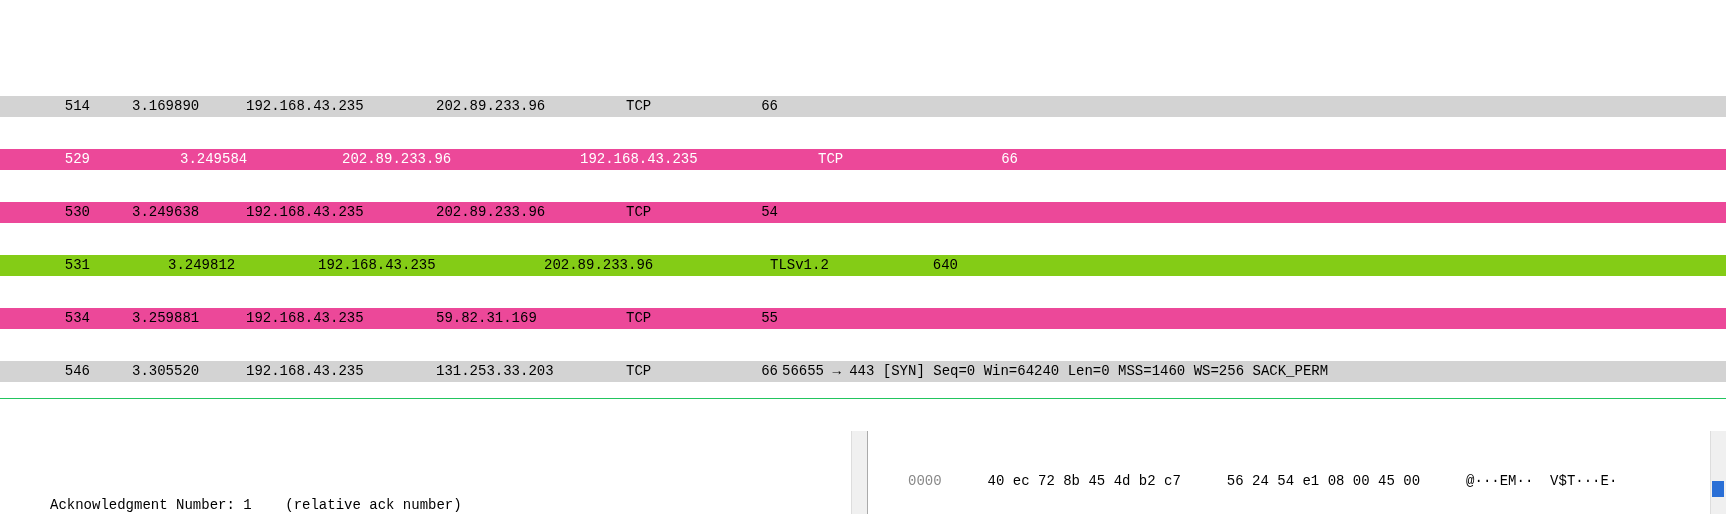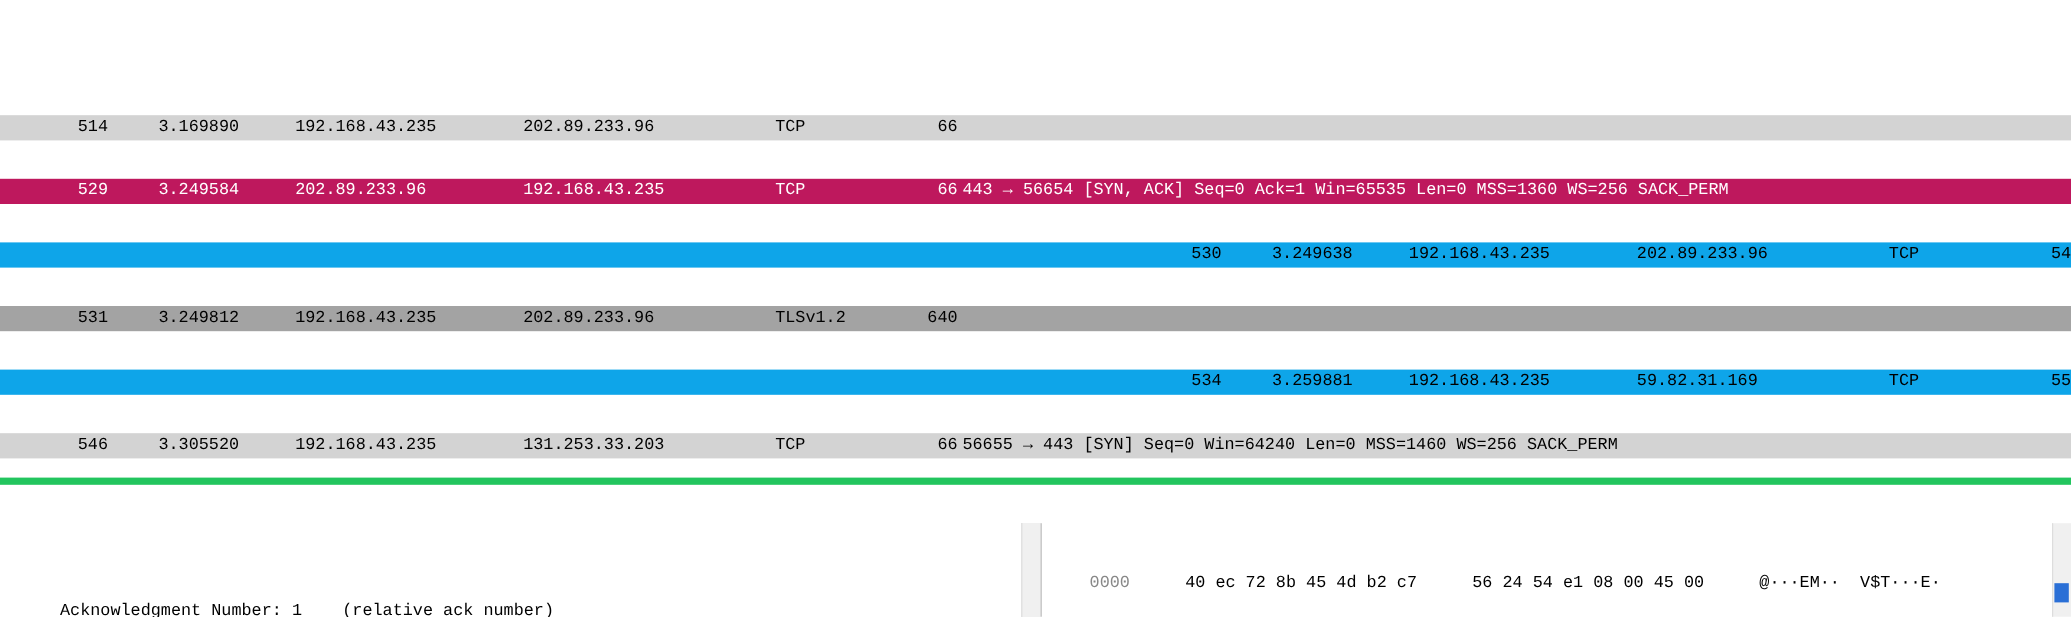--- a/index.html
+++ b/index.html
@@ -7,37 +7,37 @@
     font-family: "Consolas", "Courier New", monospace;
     font-size: 14px;
     background: #fff;
     color: #000;
     width: 1726px;
     height: 514px;
     overflow: hidden;
     white-space: pre;
   }
   .packet-list {
-    border-bottom: 6px solid #22c55e;
+    border-bottom: 1px solid #22c55e;
   }
   .packet-row {
     display: flex;
     height: 21px;
     line-height: 21px;
     padding-left: 50px;
   }
   .packet-row.sel-light { background: #d3d3d3; }
-  .packet-row.sel-dark { background: #be185d; color: #fff; }
-  .packet-row.tls { background: #a3a3a3; }
-  .packet-row.normal { background: #0ea5e9; justify-content: flex-end; }
+  .packet-row.sel-dark { background: #ec4899; color: #fff; gap: 48px; }
+  .packet-row.tls { background: #84cc16; gap: 36px; }
+  .packet-row.normal { background: #ec4899; }
   .col-no { width: 40px; text-align: right; }
   .col-time { width: 120px; padding-left: 6px; margin-left: 36px; }
   .col-src { width: 190px; }
   .col-dst { width: 190px; }
-  .col-proto { width: 110px; margin-left: 20px; }
+  .col-proto { width: 110px; }
   .col-len { width: 42px; text-align: right; }
   .col-info { flex: 1; padding-left: 4px; overflow: hidden; }
 
   .lower-panes {
     display: flex;
     height: calc(514px - 128px);
     position: relative;
   }
   .tree-pane {
     width: 868px;
@@ -101,21 +101,20 @@
     <span class="col-proto">TCP</span>
     <span class="col-len">66</span>
   </div>
   <div class="packet-row sel-dark">
     <span class="col-no">529</span>
     <span class="col-time">3.249584</span>
     <span class="col-src">202.89.233.96</span>
     <span class="col-dst">192.168.43.235</span>
     <span class="col-proto">TCP</span>
     <span class="col-len">66</span>
-    <span class="col-info">443 → 56654 [SYN, ACK] Seq=0 Ack=1 Win=65535 Len=0 MSS=1360 WS=256 SACK_PERM</span>
   </div>
   <div class="packet-row normal">
     <span class="col-no">530</span>
     <span class="col-time">3.249638</span>
     <span class="col-src">192.168.43.235</span>
     <span class="col-dst">202.89.233.96</span>
     <span class="col-proto">TCP</span>
     <span class="col-len">54</span>
   </div>
   <div class="packet-row tls">

